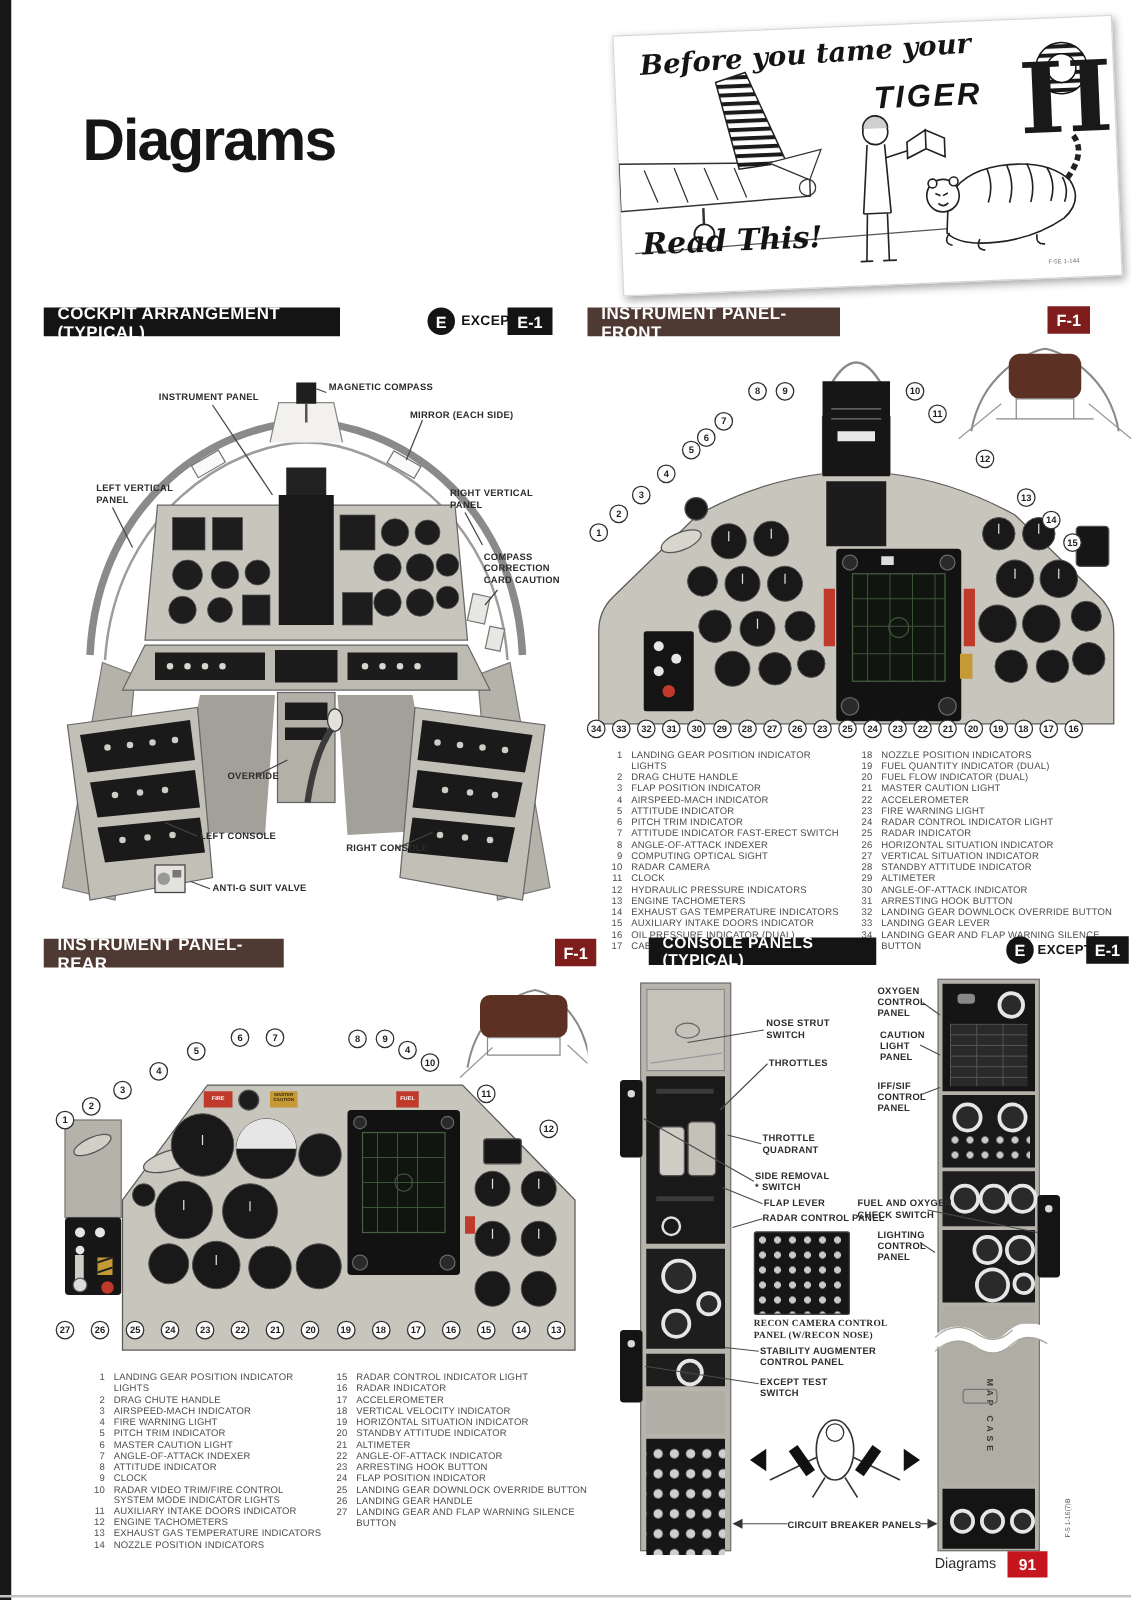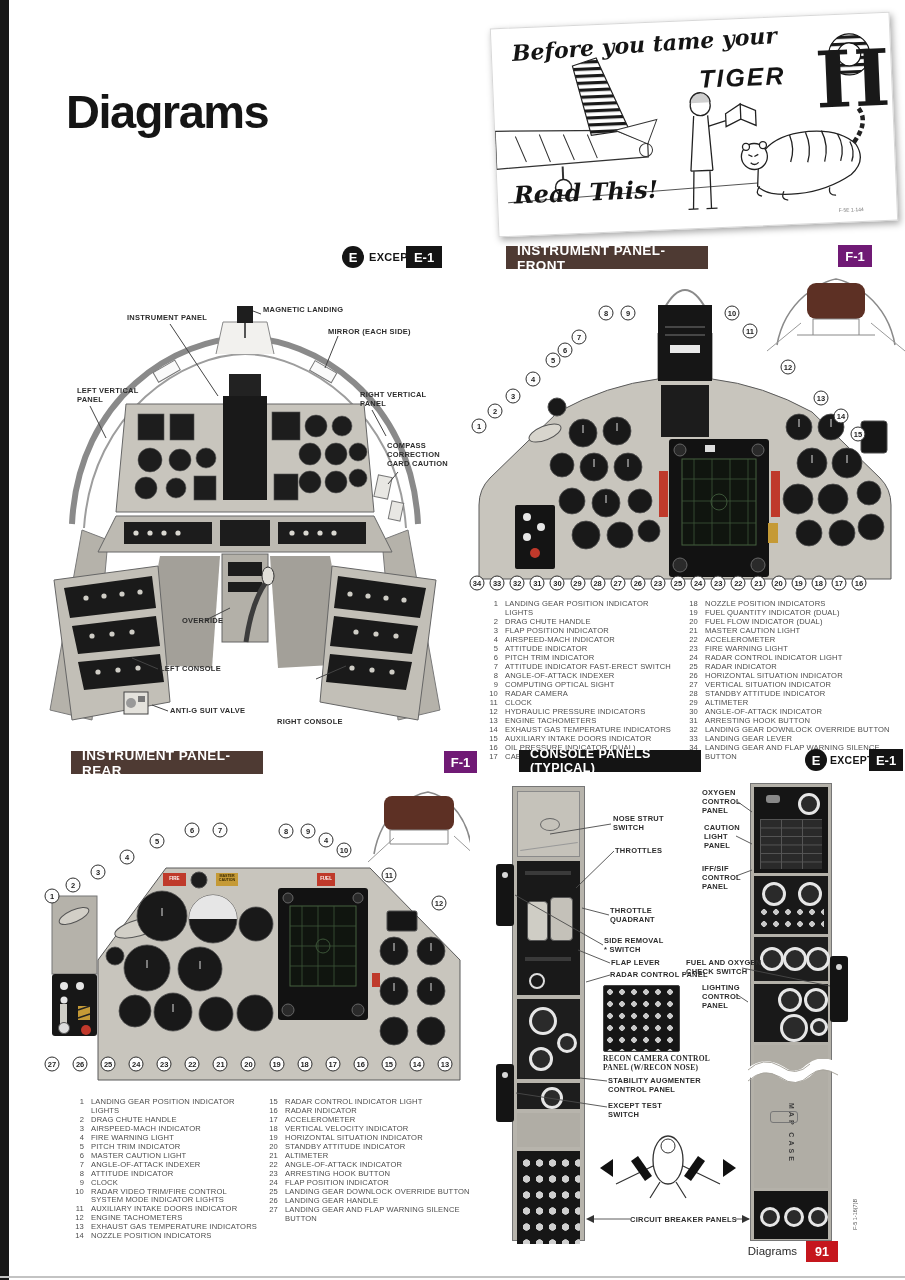--- a/index.html
+++ b/index.html
@@ -23,28 +23,28 @@
            font-family:"Liberation Sans",sans-serif;letter-spacing:2px;color:#141414;position:absolute;}
   #cartoon #c-numeral{left:322px;top:26px;font-size:78px;line-height:1;position:absolute;
            font-family:"DejaVu Serif",serif;font-weight:700;color:#191919;letter-spacing:2px;}
   #cartoon #c-read{left:16px;top:152px;font-size:24px;}
   #cartoon #c-code{position:absolute;left:340px;top:192px;font-size:5px;color:#777;}
 
   
   .hdr{position:absolute;height:23px;color:#fff;font-weight:700;font-size:13.5px;
        letter-spacing:.4px;display:flex;align-items:center;padding-left:11px;box-sizing:border-box;}
   .hdr.black{background:#141414;}
-  .hdr.brown{background:#4e3a33;margin-left:36px;}
+  .hdr.brown{background:#4e3a33;}
   .badge-circle{position:absolute;width:22px;height:22px;border-radius:50%;background:#141414;
        color:#fff;font-weight:700;font-size:13px;display:flex;align-items:center;justify-content:center;}
   .badge-except{position:absolute;font-size:11px;font-weight:700;color:#141414;letter-spacing:.3px;}
   .badge-box{position:absolute;height:22px;color:#fff;font-weight:700;font-size:13px;
        display:flex;align-items:center;justify-content:center;}
   .badge-box.black{background:#141414;}
-  .badge-box.brown{background:#701a75;}
+  .badge-box.brown{background:#7f1d1d;}
 
   
   .diagram{position:absolute;}
   .diagram svg{position:absolute;left:0;top:0;}
 
   
   .co{position:absolute;width:15px;height:15px;border:1.3px solid #2e2e2e;border-radius:50%;
       background:#fdfdfd;color:#1c1c1c;font-size:7.5px;font-weight:700;display:flex;
       align-items:center;justify-content:center;transform:translate(-50%,-50%);box-sizing:border-box;}
 
@@ -139,20 +139,21 @@
         <circle cx="357" cy="40" r="11.5" fill="none" stroke="#141414" stroke-width="1.2"></circle>
       </g>
     </svg>
     <div id="c-line1" class="script">Before you tame your</div>
     <div id="c-tiger">TIGER</div>
     <div id="c-numeral">II</div>
     <div id="c-read" class="script">Read This!</div>
     <div id="c-code">F-5E 1-144</div>
   </div>
 
+  <div class="hdr black" style="left:35px;top:246px;width:237px;">COCKPIT ARRANGEMENT (TYPICAL)</div>
   <div class="badge-circle" style="left:342px;top:246px;">E</div>
   <div class="badge-except" style="left:369px;top:251px;">EXCEPT</div>
   <div class="badge-box black" style="left:406px;top:246px;width:36px;">E-1</div>
 
   <div class="hdr brown" style="left:470px;top:246px;width:202px;">INSTRUMENT PANEL-FRONT</div>
   <div class="badge-box brown" style="left:838px;top:245px;width:34px;">F-1</div>
 
   <div id="q1" class="diagram" style="left:20px;top:278px;width:450px;height:462px;">
     <svg viewBox="0 0 450 462" width="450" height="462">
 
@@ -270,32 +271,32 @@
         <path d="M70,128 L86,160"></path>
           <path d="M352,132 L366,158"></path>
           <path d="M378,194 L368,206"></path>
         <path d="M186,342 L210,330"></path>
           <path d="M138,391 L112,380"></path>
           <path d="M296,401 L326,388"></path>
         <path d="M148,433 L132,427"></path>
       </g>
     </svg>
     <div class="lbl" style="left:107px;top:35px;">INSTRUMENT PANEL</div>
-    <div class="lbl" style="left:243px;top:27px;">MAGNETIC LANDING</div>
+    <div class="lbl" style="left:243px;top:27px;">MAGNETIC COMPASS</div>
     <div class="lbl" style="left:308px;top:49px;">MIRROR (EACH SIDE)</div>
     <div class="lbl" style="left:57px;top:108px;">LEFT VERTICAL
 PANEL</div>
     <div class="lbl" style="left:340px;top:112px;">RIGHT VERTICAL
 PANEL</div>
     <div class="lbl" style="left:367px;top:163px;">COMPASS
 CORRECTION
 CARD CAUTION</div>
     <div class="lbl" style="left:162px;top:338px;">OVERRIDE</div>
     <div class="lbl" style="left:140px;top:386px;">LEFT CONSOLE</div>
-    <div class="lbl" style="left:257px;top:396px;margin-top:43px;">RIGHT CONSOLE</div>
+    <div class="lbl" style="left:257px;top:396px;">RIGHT CONSOLE</div>
     <div class="lbl" style="left:150px;top:428px;">ANTI-G SUIT VALVE</div>
   </div>
 
   <div id="q2" class="diagram" style="left:465px;top:275px;width:440px;height:322px;">
     <svg viewBox="0 0 440 322" width="440" height="322">
       <g transform="translate(302,0)">
         <path d="M10,70 C18,24 56,6 69,4 C82,6 120,24 128,70" fill="none" stroke="#8a8a8a" stroke-width="1.6"></path>
         <path d="M0,76 L34,48 M138,76 L104,48" stroke="#999" stroke-width="1"></path>
         <rect x="40" y="8" width="58" height="36" rx="9" fill="#5d3024"></rect>
         <path d="M46,44 h46 v16 h-46 z M30,60 h16 M92,60 h16" fill="none" stroke="#888"></path>

